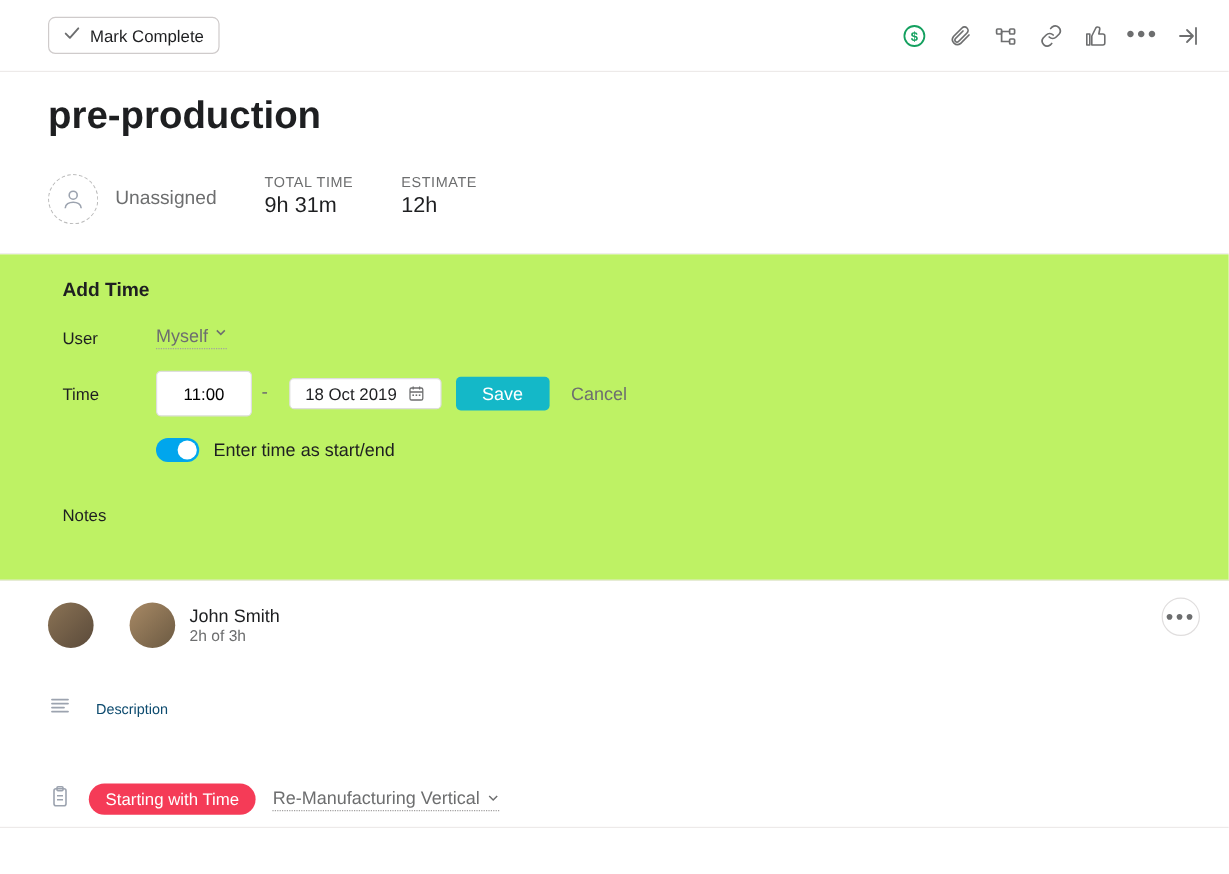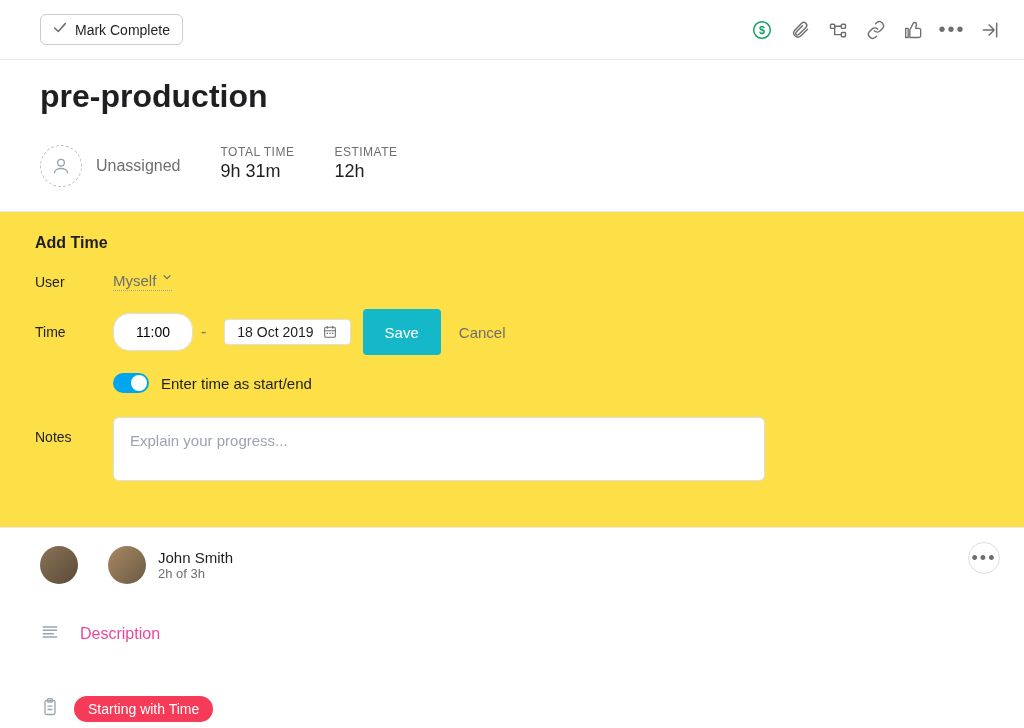--- a/index.html
+++ b/index.html
@@ -15,29 +15,29 @@
     .task-title { font-size: 32px; font-weight: 600; color: #1e1f21; }
     
     .meta-row { display: flex; align-items: flex-start; gap: 40px; padding: 10px 40px 24px; border-bottom: 1px solid #edeae9; }
     .meta-cell { display: flex; align-items: center; gap: 14px; }
     .dashed-circle { width: 42px; height: 42px; border: 1.5px dashed #bdbdbd; border-radius: 50%; display: flex; align-items: center; justify-content: center; color: #9ca3af; }
     .meta-label { font-size: 16px; color: #6d6e6f; }
     .meta-label-small { font-size: 12px; color: #6d6e6f; letter-spacing: 0.5px; }
     .meta-value { font-size: 18px; color: #1e1f21; font-weight: 500; margin-top: 2px; }
     .meta-stack { display: flex; flex-direction: column; }
     
-    .add-time-panel { background: #fde047; padding: 22px 35px 28px; border-bottom: 1px solid #edeae9; }
+    .add-time-panel { background: #bef264; padding: 22px 52px 28px; border-bottom: 1px solid #edeae9; }
     .panel-title { font-size: 16px; font-weight: 700; color: #1e1f21; margin-bottom: 20px; }
     .form-row { display: flex; align-items: center; margin-bottom: 18px; }
     .form-label { width: 78px; font-size: 14px; color: #1e1f21; }
     .user-select { display: inline-flex; align-items: flex-start; gap: 6px; color: #6d6e6f; font-size: 15px; border-bottom: 1px dotted #a2a0a0; padding-bottom: 1px; cursor: pointer; }
-    .time-input { width: 80px; height: 38px; border: 1px solid #dedede; border-radius: 16px; background: #fff; text-align: center; font-size: 14px; }
+    .time-input { width: 80px; height: 38px; border: 1px solid #dedede; border-radius: 4px; background: #fff; text-align: center; font-size: 14px; }
     .time-sep { margin: 0 8px; color: #6d6e6f; }
     .date-input { display: inline-flex; align-items: center; gap: 8px; height: 26px; padding: 0 12px; border: 1px solid #dedede; border-radius: 4px; background: #fff; font-size: 14px; margin-left: 10px; cursor: pointer; }
-    .save-btn { height: 46px; padding: 0 22px; background: #14b8c8; color: #fff; border: none; border-radius: 4px; font-size: 15px; margin-left: 12px; cursor: pointer; }
+    .save-btn { height: 28px; padding: 0 22px; background: #14b8c8; color: #fff; border: none; border-radius: 4px; font-size: 15px; margin-left: 12px; cursor: pointer; }
     .cancel-btn { background: none; border: none; color: #6d6e6f; font-size: 15px; margin-left: 18px; cursor: pointer; }
     .toggle-row { display: flex; align-items: center; gap: 12px; margin-left: 78px; margin-bottom: 24px; }
     .toggle { width: 36px; height: 20px; border-radius: 10px; background: #00a6ed; position: relative; cursor: pointer; }
     .toggle::after { content: ""; position: absolute; width: 16px; height: 16px; border-radius: 50%; background: #fff; top: 2px; right: 2px; }
     .toggle-label { font-size: 15px; color: #1e1f21; }
     .notes-input { flex: 1; max-width: 652px; min-height: 56px; border: 1px solid #dedede; border-radius: 6px; background: #fff; padding: 14px 16px; font-size: 15px; font-family: inherit; resize: none; }
     .notes-input::placeholder { color: #9ca3af; }
     .form-row.notes { align-items: flex-start; }
     .form-row.notes .form-label { padding-top: 12px; }
     
@@ -45,21 +45,21 @@
     .contributor { display: flex; align-items: center; gap: 12px; }
     .avatar { width: 38px; height: 38px; border-radius: 50%; background: linear-gradient(135deg, #8b7355, #5a4a3a); flex-shrink: 0; }
     .avatar.b { background: linear-gradient(135deg, #a88965, #6b5a42); }
     .contributor-info { display: flex; flex-direction: column; }
     .contributor-name { font-size: 15px; color: #1e1f21; }
     .contributor-time { font-size: 13px; color: #6d6e6f; }
     .more-menu { position: absolute; right: 24px; top: 14px; width: 32px; height: 32px; border: 1px solid #e0dede; border-radius: 50%; display: flex; align-items: center; justify-content: center; color: #6d6e6f; cursor: pointer; font-size: 18px; letter-spacing: 2px; }
     
     .description-row { display: flex; align-items: center; gap: 20px; padding: 20px 40px; }
     .desc-icon { color: #9ca3af; }
-    .desc-label { color: #ec4899; font-size: 16px; }
+    .desc-label { color: #0c4a6e; font-size: 12px; }
     
     .tags-row { display: flex; align-items: center; gap: 14px; padding: 30px 40px 10px; border-bottom: 1px solid #edeae9; }
     .clipboard-icon { color: #9ca3af; }
     .tag-pill { display: inline-flex; align-items: center; padding: 5px 14px; border-radius: 14px; background: #f53b57; color: #fff; font-size: 14px; cursor: pointer; }
     .tag-dotted { display: inline-flex; align-items: center; gap: 6px; color: #6d6e6f; font-size: 15px; border-bottom: 1px dotted #a2a0a0; padding-bottom: 1px; cursor: pointer; }
   </style>
 </head>
 <body>
 
 <div class="top-bar">
@@ -165,21 +165,20 @@
     <button class="cancel-btn">Cancel</button>
   </div>
 
   <div class="toggle-row">
     <span class="toggle"></span>
     <span class="toggle-label">Enter time as start/end</span>
   </div>
 
   <div class="form-row notes">
     <span class="form-label">Notes</span>
-    <textarea class="notes-input" placeholder="Explain your progress..." style=""></textarea>
   </div>
 </div>
 
 <div class="contributors">
   <div class="contributor">
     <div class="avatar"></div>
   </div>
   <div class="contributor">
     <div class="avatar b"></div>
     <div class="contributor-info">
@@ -201,13 +200,19 @@
 
 <div class="tags-row">
   <span class="clipboard-icon">
     <svg width="20" height="20" viewBox="0 0 24 24">
         <rect x="6" y="4" width="12" height="17" rx="2" stroke="currentColor" stroke-width="1.6" fill="none"></rect>
         <rect x="9" y="2" width="6" height="4" rx="1" stroke="currentColor" stroke-width="1.6" fill="none"></rect>
         <path d="M9 11h6M9 15h6" stroke="currentColor" stroke-width="1.6"></path>
       </svg>
   </span>
   <span class="tag-pill">Starting with Time</span>
+  <span class="tag-dotted">
+    <span>Re-Manufacturing Vertical</span>
+    <svg width="10" height="10" viewBox="0 0 12 12">
+        <path d="M2 4l4 4 4-4" stroke="#6d6e6f" stroke-width="1.5" fill="none"></path>
+      </svg>
+  </span>
 </div>
 
 </body></html>

